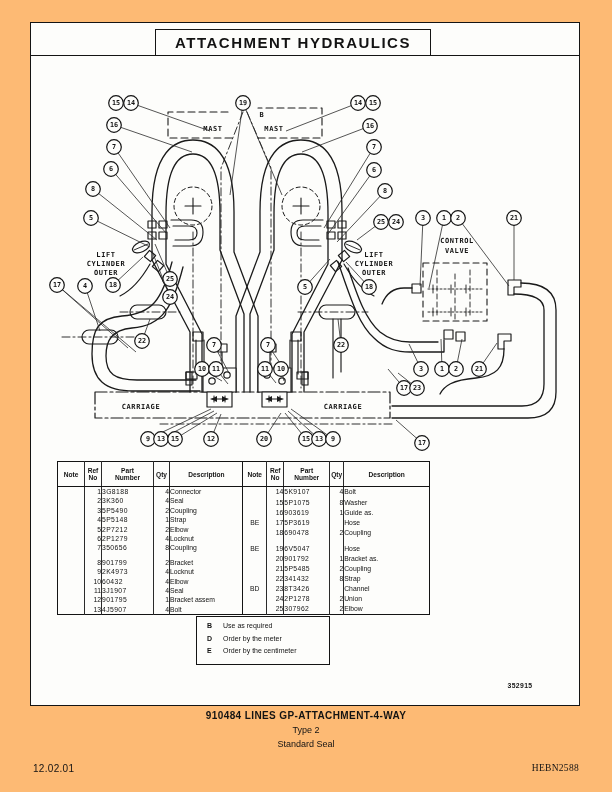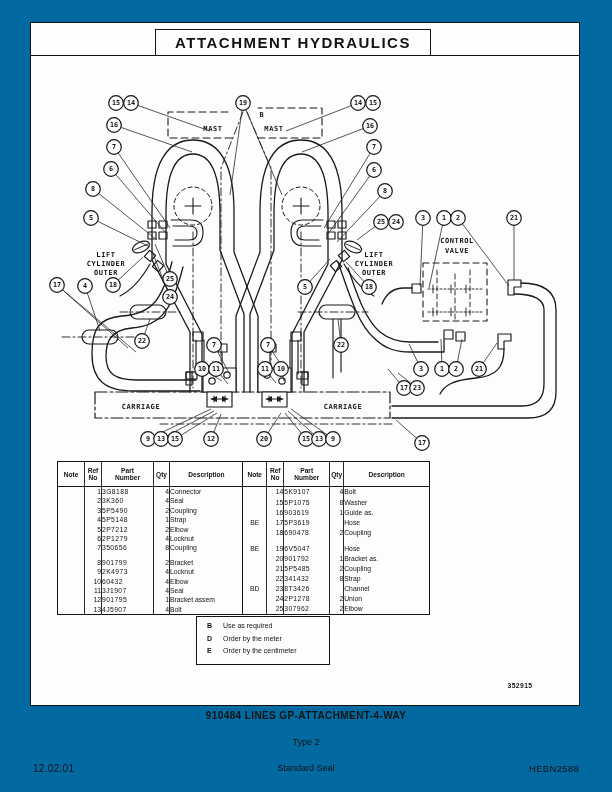--- a/index.html
+++ b/index.html
@@ -1,16 +1,16 @@
 <!DOCTYPE html>
 <html><head>
 <meta charset="utf-8">
 <style>
   html,body{margin:0;padding:0;background:#ffffff;}
-  .page{position:relative;width:612px;height:792px;background:#0369a1;font-family:"Liberation Sans",sans-serif;color:#131313;overflow:hidden;}
+  .page{position:relative;width:612px;height:792px;background:#fdba74;font-family:"Liberation Sans",sans-serif;color:#131313;overflow:hidden;}
   .frame{position:absolute;left:30px;top:22px;width:550px;height:684px;border:1.6px solid #141414;background:#fdfdfb;box-sizing:border-box;}
   .titleline{position:absolute;left:31px;top:55px;width:548px;border-top:1.5px solid #141414;}
   .titlebox{position:absolute;left:155px;top:29px;width:276px;height:27px;border:1.9px solid #141414;background:#fdfdfb;box-sizing:border-box;
     display:flex;align-items:center;justify-content:center;font-weight:bold;font-size:15px;letter-spacing:1.5px;z-index:2;}
   svg.diagram{position:absolute;left:30px;top:58px;width:550px;height:412px;}
   .dlabel{font:bold 7px "DejaVu Sans Mono",monospace;fill:#141414;text-anchor:middle;letter-spacing:.6px;}
   .leader{stroke:#2a2a2a;stroke-width:.8;}
   .co-circle{fill:#fdfdfb;stroke:#141414;stroke-width:1.2;}
   .co-num{font:bold 6.8px "DejaVu Sans Mono",monospace;fill:#141414;text-anchor:middle;}
   .tablewrap{position:absolute;left:57px;top:461px;display:flex;z-index:2;}
@@ -27,23 +27,23 @@
   td.c-desc{padding-left:4px;}
   tr.sp td{height:5px;line-height:5px;}
   .notesbox{position:absolute;left:196px;top:616px;width:134px;border:1.6px solid #141414;background:#fdfdfb;box-sizing:border-box;
     padding:5px 6px 4px 10px;z-index:2;}
   .note-item{display:flex;margin-bottom:4px;}
   .note-item .key{font:bold 7px "Liberation Sans",sans-serif;width:16px;flex:none;}
   .note-item .txt{font:7px "Liberation Sans",sans-serif;width:76px;line-height:8.5px;}
   .fignum{position:absolute;left:475px;top:682px;width:90px;text-align:center;font:bold 6.8px "Liberation Sans",sans-serif;letter-spacing:.4px;z-index:2;}
   .footer{position:absolute;left:0;top:710px;width:612px;text-align:center;}
   .footer .l1{font:bold 10px "Liberation Sans",sans-serif;letter-spacing:.4px;}
-  .footer .l2,.footer .l3{font:9px "Liberation Sans",sans-serif;margin-top:16px;}
+  .footer .l2,.footer .l3{font:9px "Liberation Sans",sans-serif;margin-top:4px;}
   .datecode{position:absolute;left:33px;top:763px;font-size:10px;letter-spacing:.3px;}
-  .doccode{position:absolute;right:33px;top:763px;font-size:9.5px;letter-spacing:.3px;}
+  .doccode{position:absolute;right:33px;top:763px;font-size:9.5px;letter-spacing:.3px;font-family:Liberation Serif, serif;}
 </style>
 </head>
 <body>
 
 <div class="page">
   <div class="frame"></div>
   <div class="titleline"></div>
   <div class="titlebox">
     <span>ATTACHMENT HYDRAULICS</span>
   </div>

